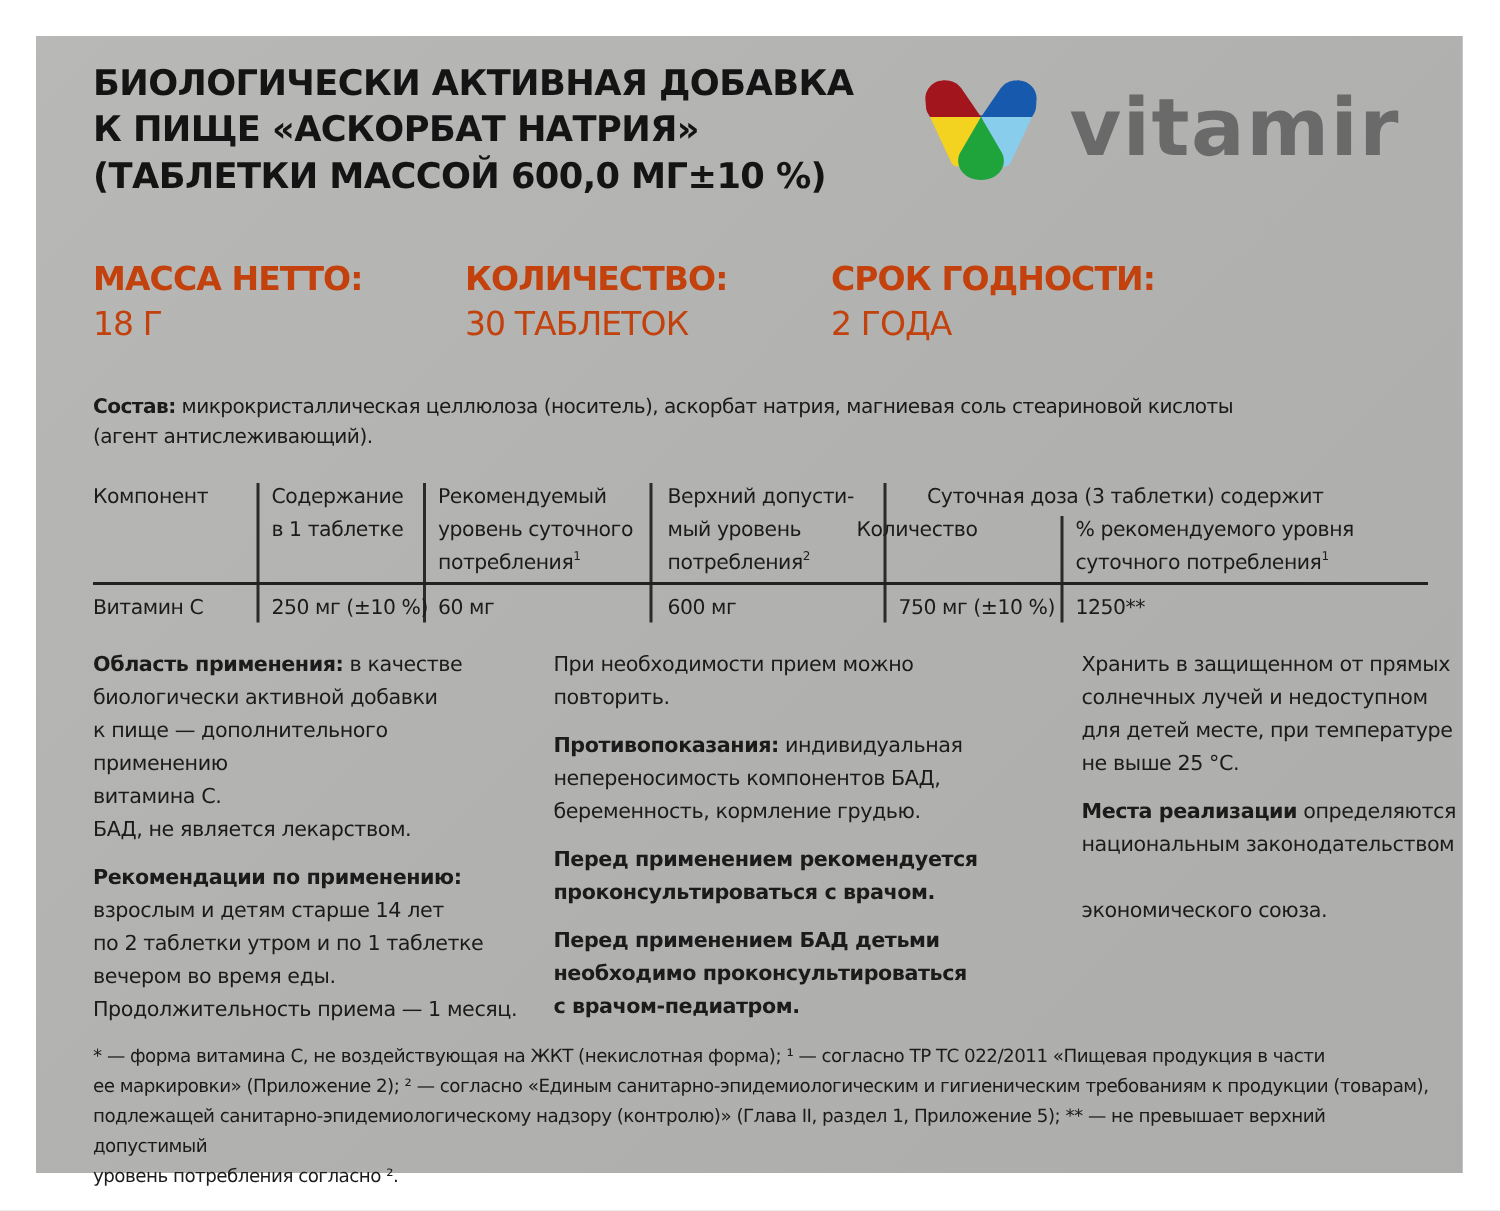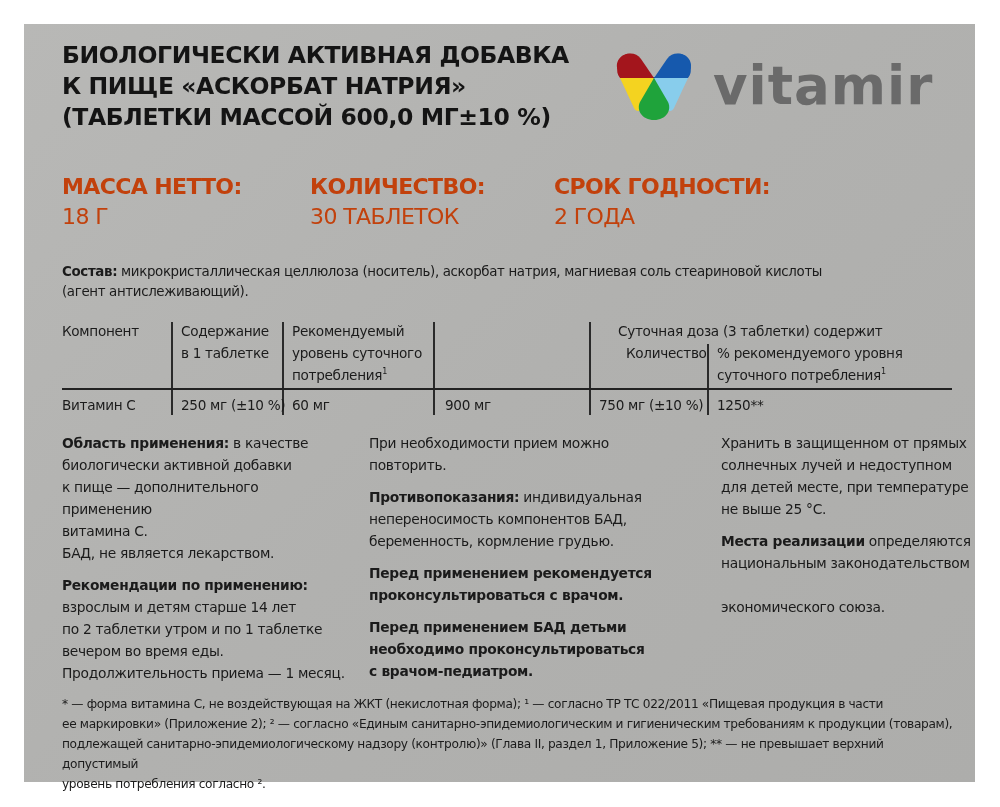--- a/index.html
+++ b/index.html
@@ -213,32 +213,37 @@
     <span>Содержание</span><br>
     <span>в 1 таблетке</span>
   </div>
 
   <div class="th" style="left:230px; top:0;">
     <span>Рекомендуемый</span><br>
     <span>уровень суточного</span><br>
     <span>потребления</span><sup>1</sup>
   </div>
 
+  <div class="th" style="left:383px; top:0;">
+    <span>Верхний допусти-</span><br>
+    <span>мый уровень</span><br>
+    <span>потребления</span><sup>2</sup>
+  </div>
 
   <div class="th" style="left:556px; top:0;">Суточная доза (3 таблетки) содержит</div>
-  <div class="th" style="left:564px; top:22px;text-align:right;">Количество</div>
+  <div class="th" style="left:509px; top:22px;text-align:right;">Количество</div>
   <div class="th" style="left:655px; top:22px;">
     <span>% рекомендуемого уровня</span><br>
     <span>суточного потребления</span><sup>1</sup>
   </div>
 
   <div class="td" style="left:0; top:74px;">Витамин С</div>
   <div class="td" style="left:119px; top:74px;">250 мг (±10 %)</div>
   <div class="td" style="left:230px; top:74px;">60 мг</div>
-  <div class="td" style="left:383px; top:74px;">900 мг</div>
+  <div class="td" style="left:383px; top:74px;">600 мг</div>
   <div class="td" style="left:537px; top:74px;">750 мг (±10 %)</div>
   <div class="td" style="left:655px; top:74px;">1250**</div>
 </div>
 
 <div class="col col1">
   <p>
     <span class="bold">Область применения:</span><span> в качестве</span><br>
     <span>биологически активной добавки</span><br>
     <span>к пище — дополнительного применению</span><br>
     <span>витамина С.</span><br>

